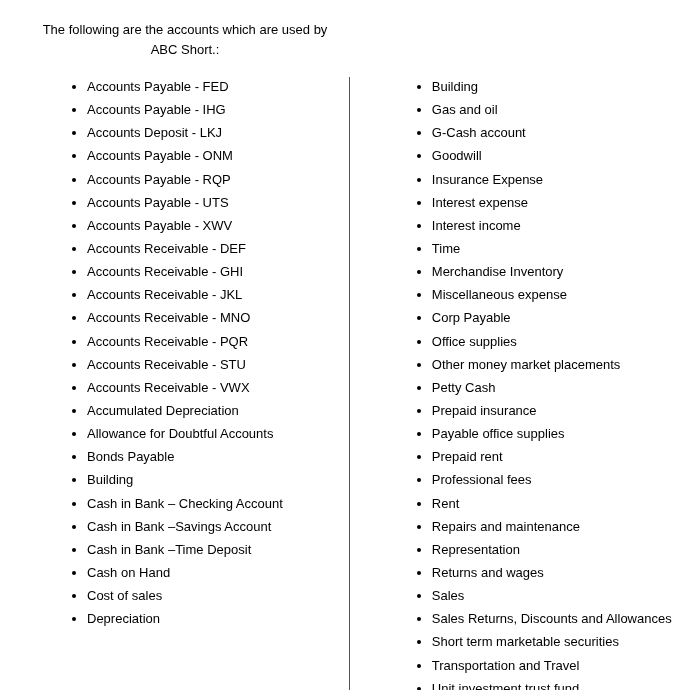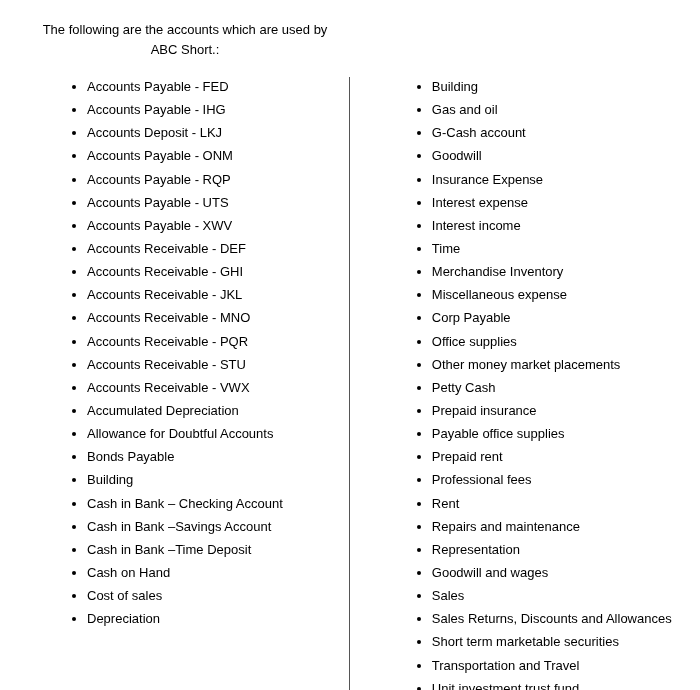--- a/index.html
+++ b/index.html
@@ -98,21 +98,21 @@
         <li>Office supplies</li>
         <li>Other money market placements</li>
         <li>Petty Cash</li>
         <li>Prepaid insurance</li>
         <li>Payable office supplies</li>
         <li>Prepaid rent</li>
         <li>Professional fees</li>
         <li>Rent</li>
         <li>Repairs and maintenance</li>
         <li>Representation</li>
-        <li>Goodwill and wages</li>
+        <li>Returns and wages</li>
         <li>Sales</li>
         <li>Sales Returns, Discounts and Allowances</li>
         <li>Short term marketable securities</li>
         <li>Transportation and Travel</li>
         <li>Unit investment trust fund</li>
       </ul>
   </div>
 </div>
 
 </body></html>

